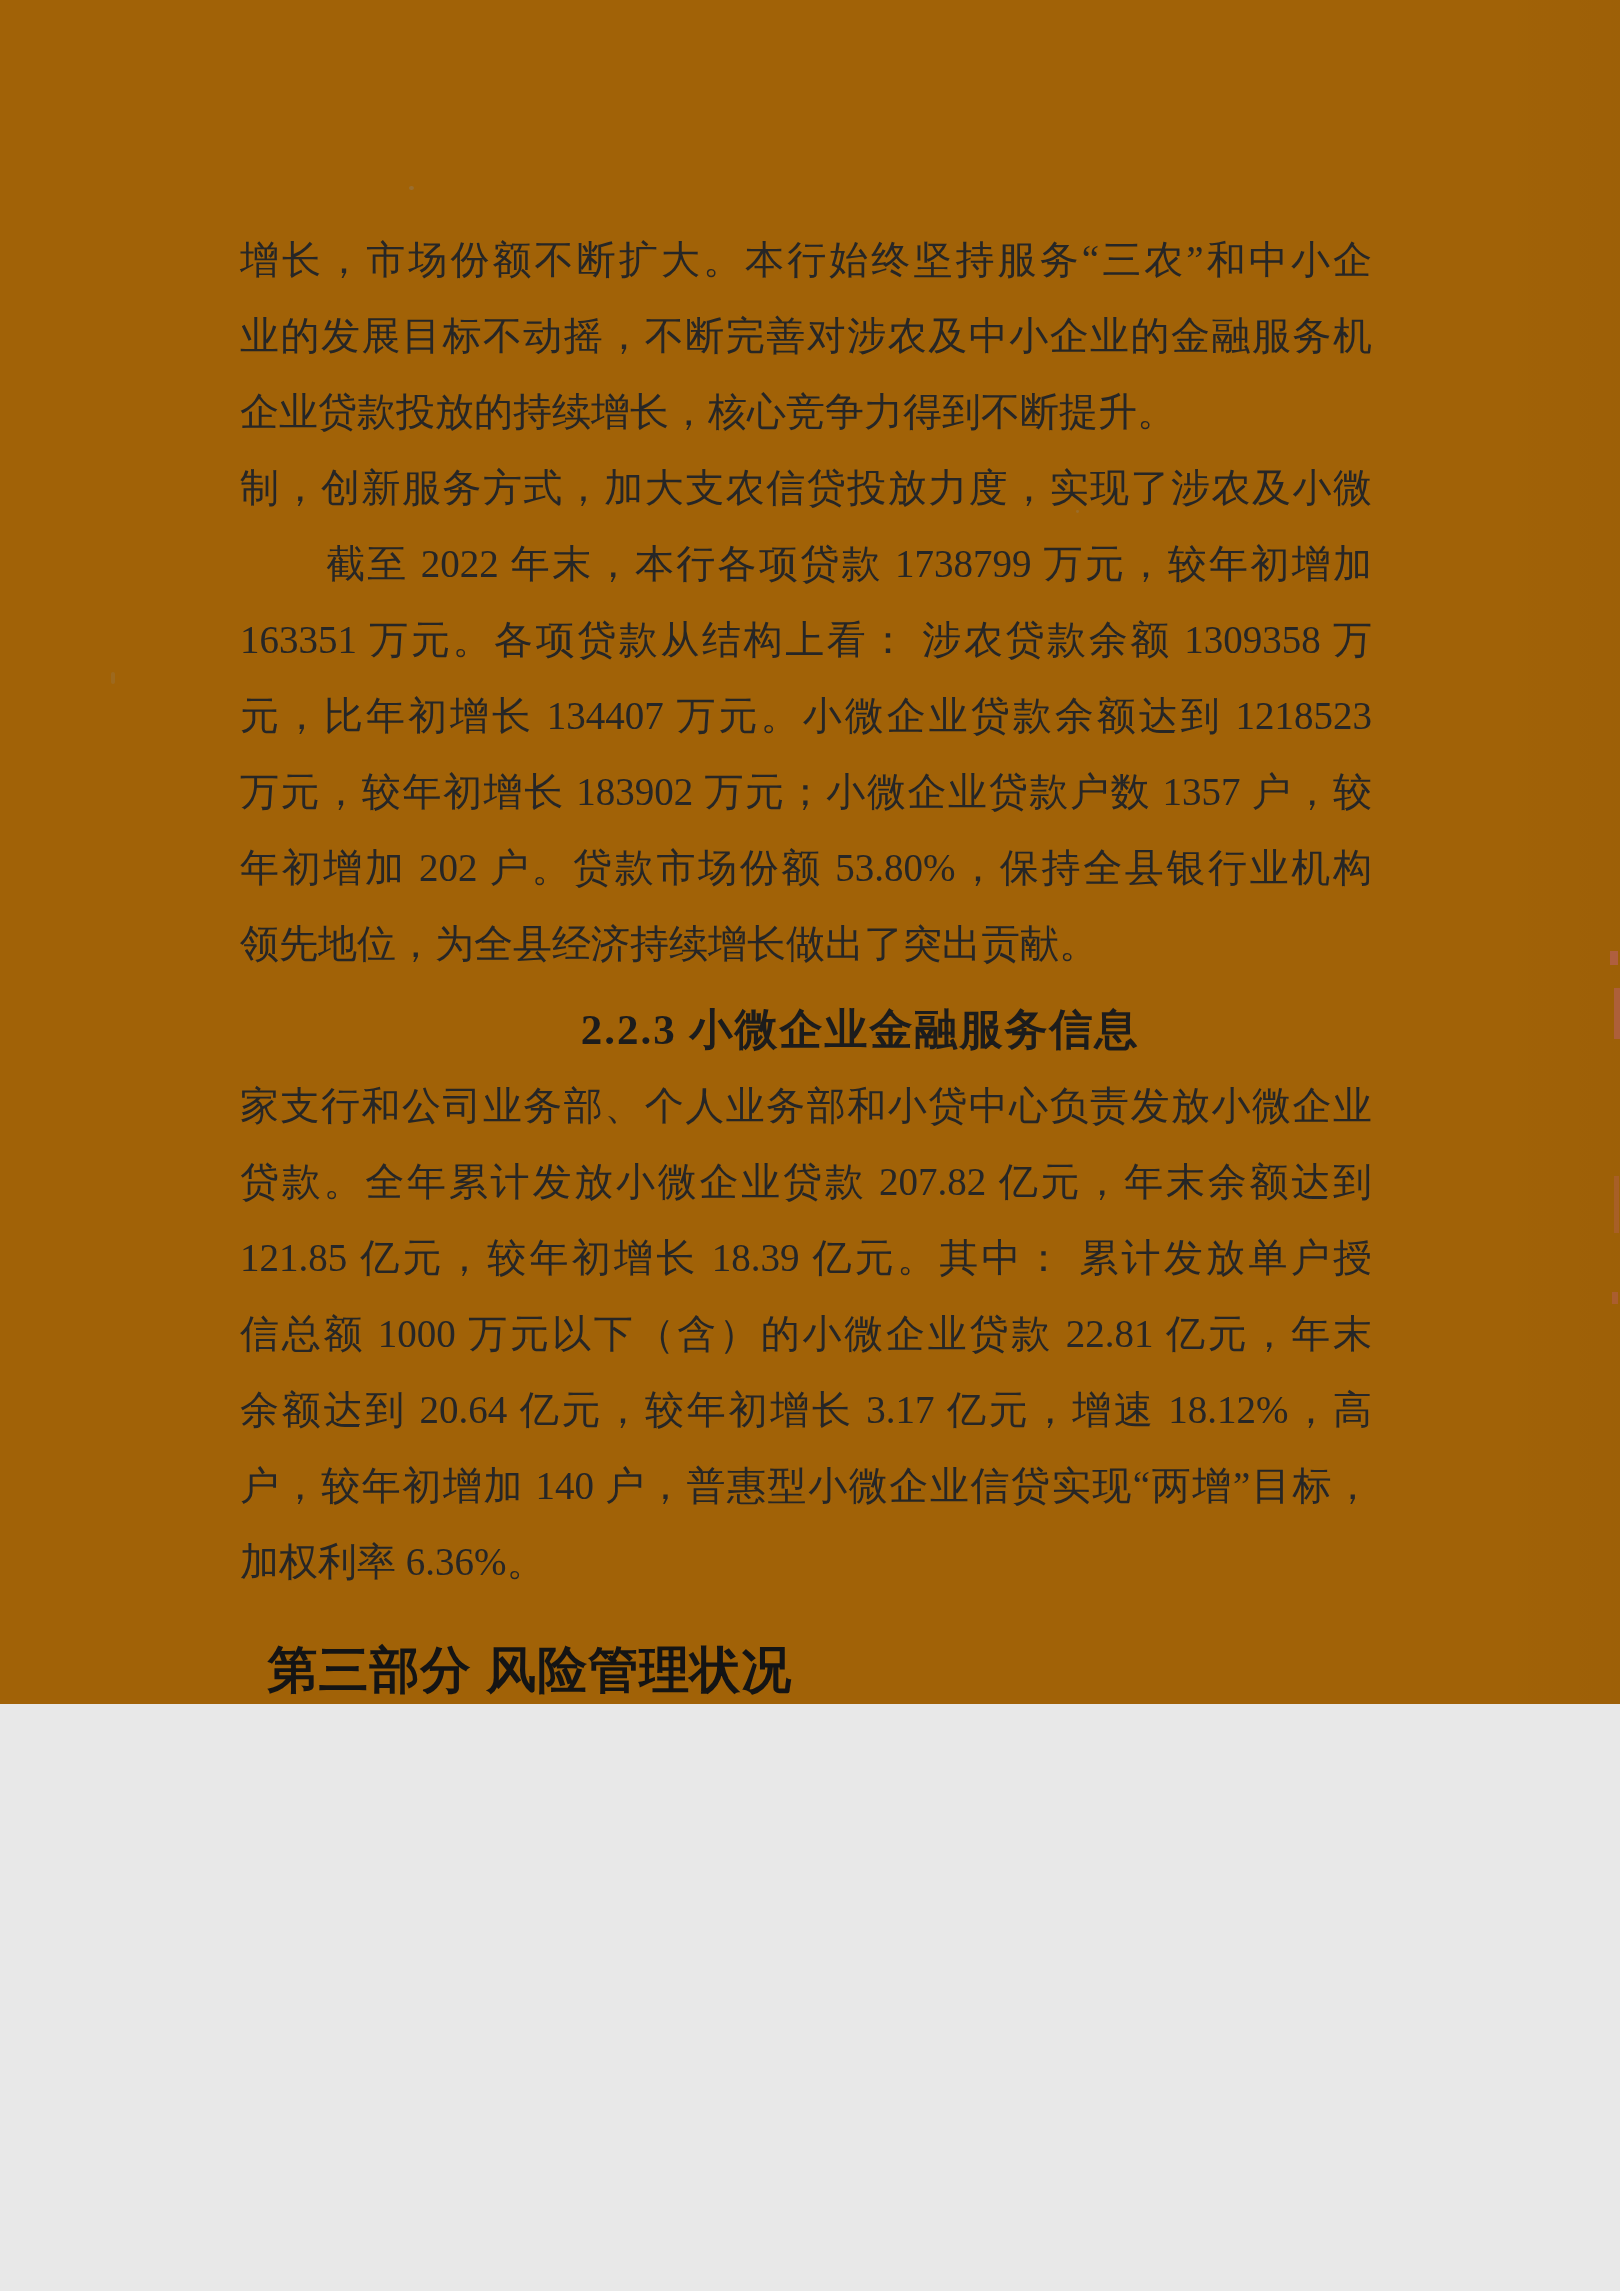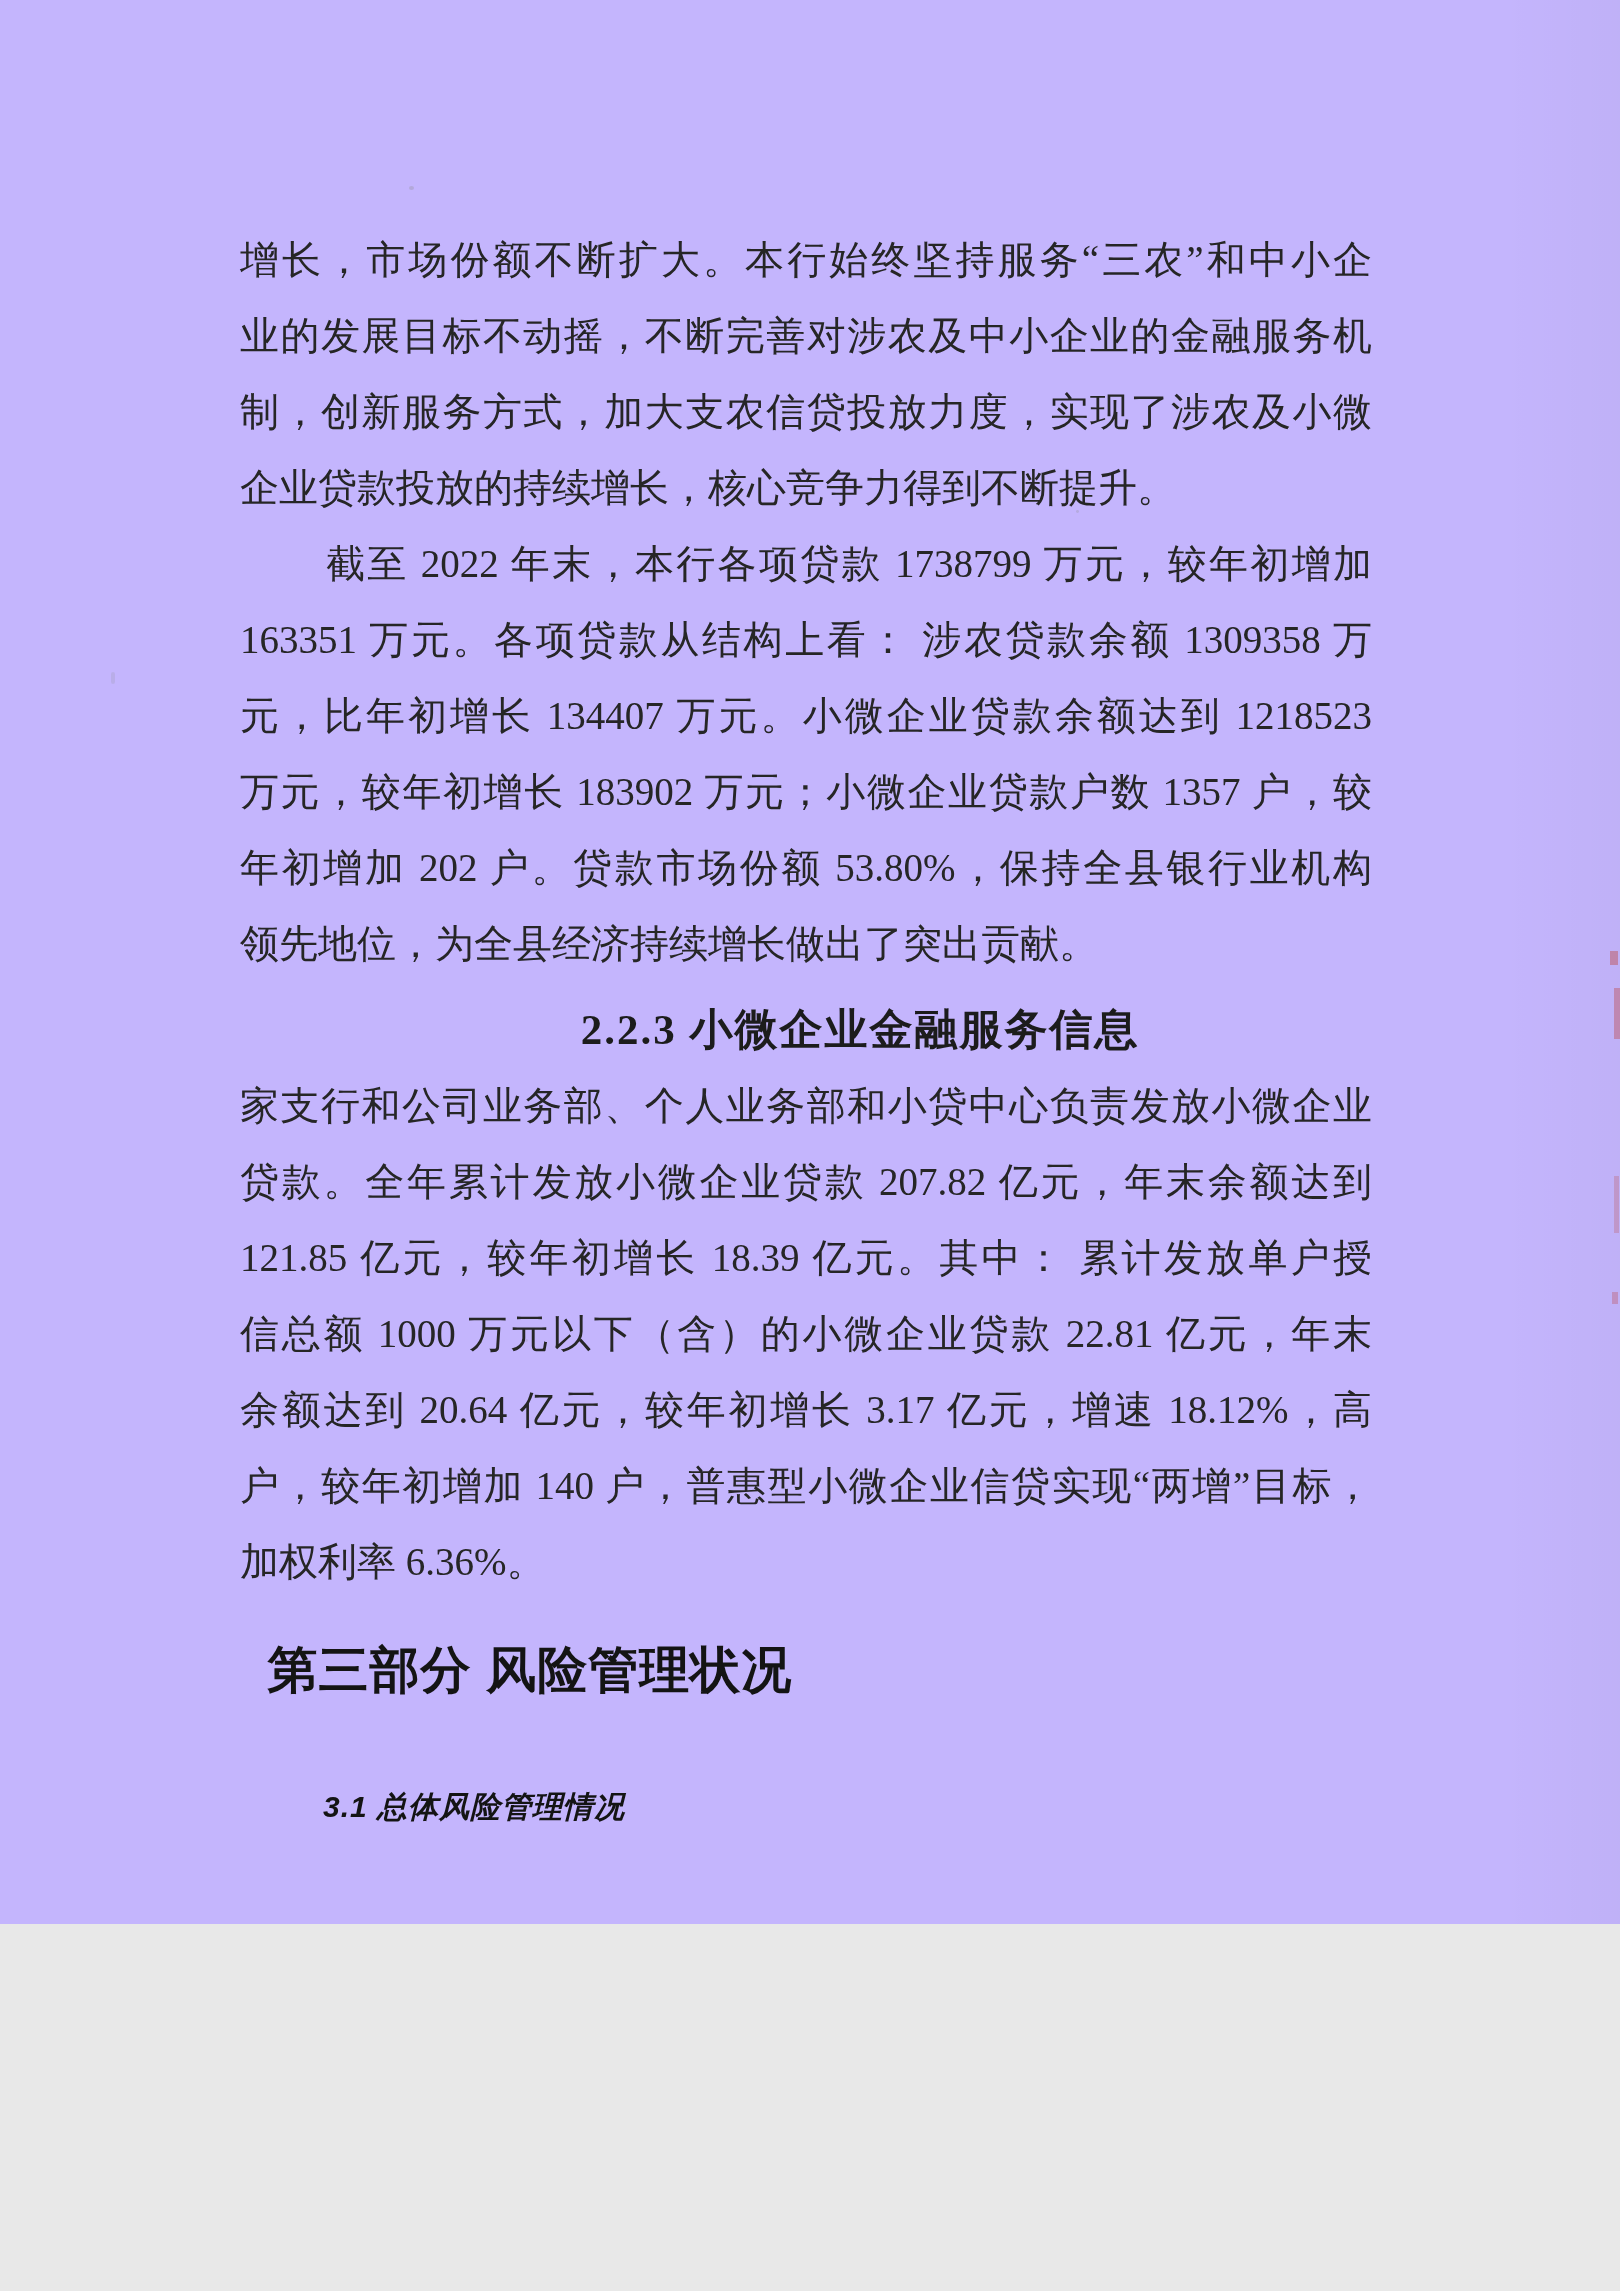--- a/index.html
+++ b/index.html
@@ -1,20 +1,20 @@
 <!DOCTYPE html>
 <html><head>
 <meta charset="utf-8">
 <style>
   html,body{margin:0;padding:0;background:#e8e8e8;}
   .page{
     position:relative;
-    width:1620px;height:1924px;
+    width:1620px;height:1704px;
     margin:0 auto;
-    background:#c4b5fd;
+    background:#a16207;
     font-family:"Liberation Serif","DejaVu Serif",serif;
     color:#262626;
     overflow:hidden;
   }
   
   .page::after{
     content:"";position:absolute;top:0;right:0;width:118px;height:100%;
     background:linear-gradient(to right, rgba(0,0,0,0), rgba(0,0,0,0.025));
     pointer-events:none;
   }
@@ -83,22 +83,22 @@
   .rm4{right:2px;top:1292px;width:5.9px;height:11.8px;opacity:.40;}
 </style>
 </head>
 <body>
 
 <div class="page">
 
   <div class="textblock">
     <div class="line">增长，市场份额不断扩大。本行始终坚持服务“三农”和中小企</div>
     <div class="line">业的发展目标不动摇，不断完善对涉农及中小企业的金融服务机</div>
+    <div class="line endp">企业贷款投放的持续增长，核心竞争力得到不断提升。</div>
     <div class="line">制，创新服务方式，加大支农信贷投放力度，实现了涉农及小微</div>
-    <div class="line endp">企业贷款投放的持续增长，核心竞争力得到不断提升。</div>
     <div class="line ind">截至 2022 年末，本行各项贷款 1738799 万元，较年初增加</div>
     <div class="line">163351 万元。各项贷款从结构上看： 涉农贷款余额 1309358 万</div>
     <div class="line">元，比年初增长 134407 万元。小微企业贷款余额达到 1218523</div>
     <div class="line">万元，较年初增长 183902 万元；小微企业贷款户数 1357 户，较</div>
     <div class="line">年初增加 202 户。贷款市场份额 53.80%，保持全县银行业机构</div>
     <div class="line endp">领先地位，为全县经济持续增长做出了突出贡献。</div>
 
     <div class="h-sub">2.2.3  小微企业金融服务信息</div>
 
     <div class="line">家支行和公司业务部、个人业务部和小贷中心负责发放小微企业</div>

